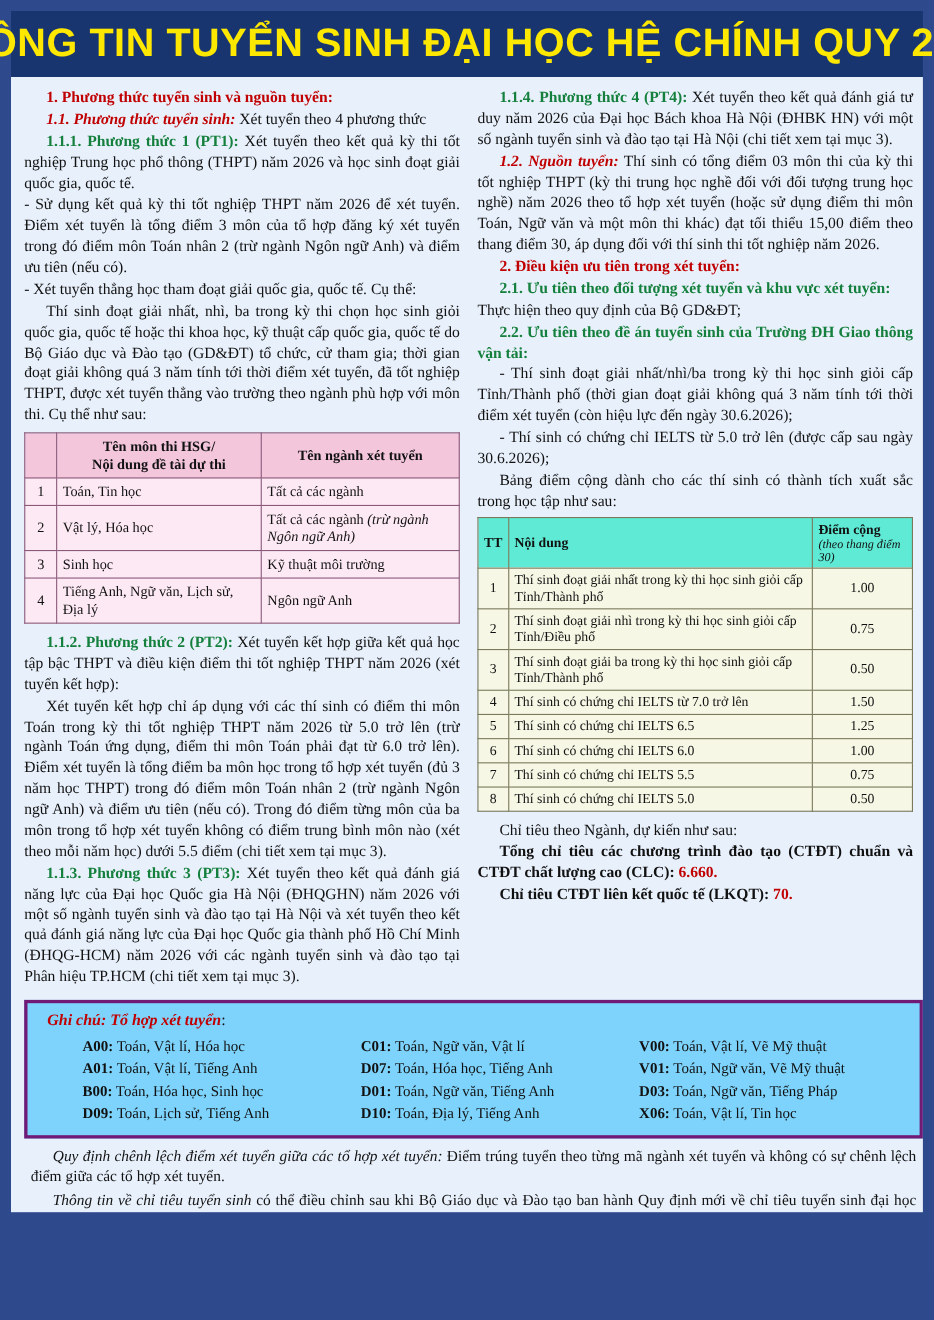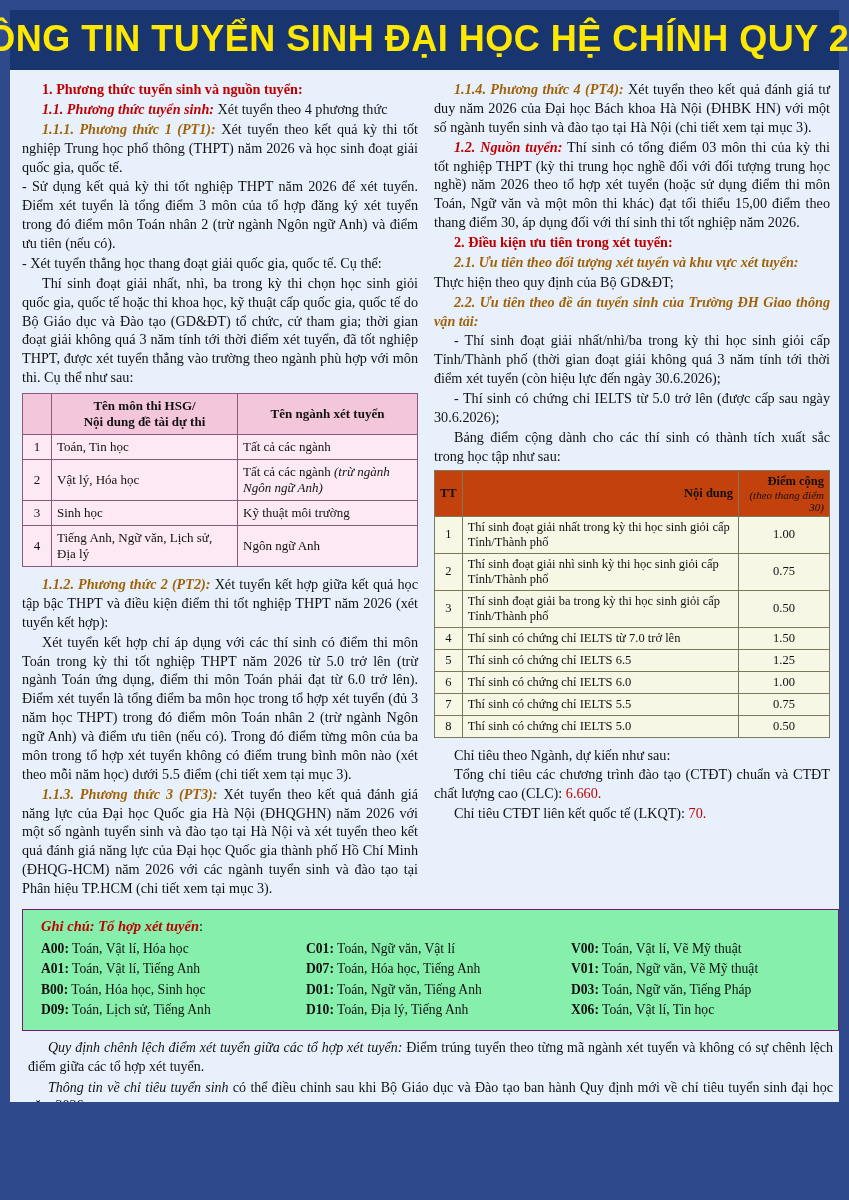--- a/index.html
+++ b/index.html
@@ -41,51 +41,51 @@
   }
   .cols{
     display:flex;
     gap:16px;
   }
   .col{width:396px;}
   p{margin:0 0 1px 0;text-align:justify;font-size:14.2px;line-height:1.33;}
   .ind{text-indent:20px;}
   .h-red{color:#c00000;font-weight:bold;font-style:italic;}
   .h-red-n{color:#c00000;font-weight:bold;}
-  .h-blue{color:#a16207;font-weight:bold;font-style:italic;}
+  .h-blue{color:#15803d;font-weight:bold;}
   .red{color:#c00000;}
   .it{font-style:italic;text-align:center;}
-  .bold{font-weight:normal;}
+  .bold{font-weight:bold;}
   
   table{border-collapse:collapse;width:100%;font-size:13px;}
   .t1{margin:6px 0 8px 0;}
   .t1 th,.t1 td{border:1px solid #8b5a7a;padding:4px 5px;vertical-align:middle;}
   .t1 th{background:#f3c6dc;font-weight:bold;text-align:center;font-size:13px;}
   .t1 td{background:#fde9f3;}
   .t1 td.num{text-align:center;width:18px;}
   .t1 td.c2{width:175px;}
   
   .t2{margin:4px 0 8px 0;}
   .t2 th,.t2 td{border:1px solid #7a7a5a;padding:3px 5px;vertical-align:middle;font-size:12.5px;}
-  .t2 th{background:#c2410c;font-weight:bold;text-align:right;}
+  .t2 th{background:#5eead4;font-weight:bold;text-align:left;}
   .t2 td{background:#f7f7e6;}
   .t2 td.num{text-align:center;width:16px;}
   .t2 td.pts{text-align:center;width:80px;}
   .t2 .sub{font-style:italic;font-weight:normal;font-size:11px;display:block;}
   
   .notes{
     margin-top:10px;
-    background:#86efac;
-    border:1px solid #701a75;
+    background:#7dd3fc;
+    border:3px solid #701a75;
     padding:8px 14px 10px 18px;
   }
   .notes-title{font-size:14.5px;margin-bottom:4px;}
   .notes-title .lab{color:#c00000;font-weight:bold;font-style:italic;}
   .notes-title .lab2{color:#c00000;font-weight:bold;font-style:italic;}
-  .ngrid{display:flex;gap:12px;}
+  .ngrid{display:flex;gap:12px;margin-left:32px;}
   .ncol{flex:1;}
   .ncol div{font-size:13.6px;line-height:1.5;}
   .ncol .code{font-weight:bold;}
   .tail{margin-top:8px;padding:0 6px 0 6px;}
   .tail p{font-size:14px;margin-bottom:2px;}
 </style>
 </head>
 <body>
 
 <div class="page">
@@ -95,21 +95,21 @@
   </div>
 
   <div class="sheet">
     <div class="cols">
 
       <div class="col">
         <p class="ind h-red-n">1. Phương thức tuyển sinh và nguồn tuyển:</p>
         <p class="ind"><span class="h-red">1.1. Phương thức tuyển sinh:</span><span> Xét tuyển theo 4 phương thức</span></p>
         <p class="ind"><span class="h-blue">1.1.1. Phương thức 1 (PT1):</span><span> Xét tuyển theo kết quả kỳ thi tốt nghiệp Trung học phổ thông (THPT) năm 2026 và học sinh đoạt giải quốc gia, quốc tế.</span></p>
         <p>- Sử dụng kết quả kỳ thi tốt nghiệp THPT năm 2026 để xét tuyển. Điểm xét tuyển là tổng điểm 3 môn của tổ hợp đăng ký xét tuyển trong đó điểm môn Toán nhân 2 (trừ ngành Ngôn ngữ Anh) và điểm ưu tiên (nếu có).</p>
-        <p>- Xét tuyển thẳng học thang đoạt giải quốc gia, quốc tế. Cụ thể:</p>
+        <p>- Xét tuyển thẳng học tham đoạt giải quốc gia, quốc tế. Cụ thể:</p>
         <p class="ind">Thí sinh đoạt giải nhất, nhì, ba trong kỳ thi chọn học sinh giỏi quốc gia, quốc tế hoặc thi khoa học, kỹ thuật cấp quốc gia, quốc tế do Bộ Giáo dục và Đào tạo (GD&amp;ĐT) tổ chức, cử tham gia; thời gian đoạt giải không quá 3 năm tính tới thời điểm xét tuyển, đã tốt nghiệp THPT, được xét tuyển thẳng vào trường theo ngành phù hợp với môn thi. Cụ thể như sau:</p>
 
         <table class="t1">
           <thead>
             <tr>
               <th></th>
               <th>
                 <span>Tên môn thi HSG/</span><br>
                 <span>Nội dung đề tài dự thi</span>
               </th>
@@ -168,21 +168,21 @@
             </tr>
           </thead>
           <tbody>
             <tr>
               <td class="num">1</td>
               <td>Thí sinh đoạt giải nhất trong kỳ thi học sinh giỏi cấp Tỉnh/Thành phố</td>
               <td class="pts">1.00</td>
             </tr>
             <tr>
               <td class="num">2</td>
-              <td>Thí sinh đoạt giải nhì sinh kỳ thi học sinh giỏi cấp Tỉnh/Thành phố</td>
+              <td>Thí sinh đoạt giải nhì trong kỳ thi học sinh giỏi cấp Tỉnh/Điều phố</td>
               <td class="pts">0.75</td>
             </tr>
             <tr>
               <td class="num">3</td>
               <td>Thí sinh đoạt giải ba trong kỳ thi học sinh giỏi cấp Tỉnh/Thành phố</td>
               <td class="pts">0.50</td>
             </tr>
             <tr>
               <td class="num">4</td>
               <td>Thí sinh có chứng chỉ IELTS từ 7.0 trở lên</td>

